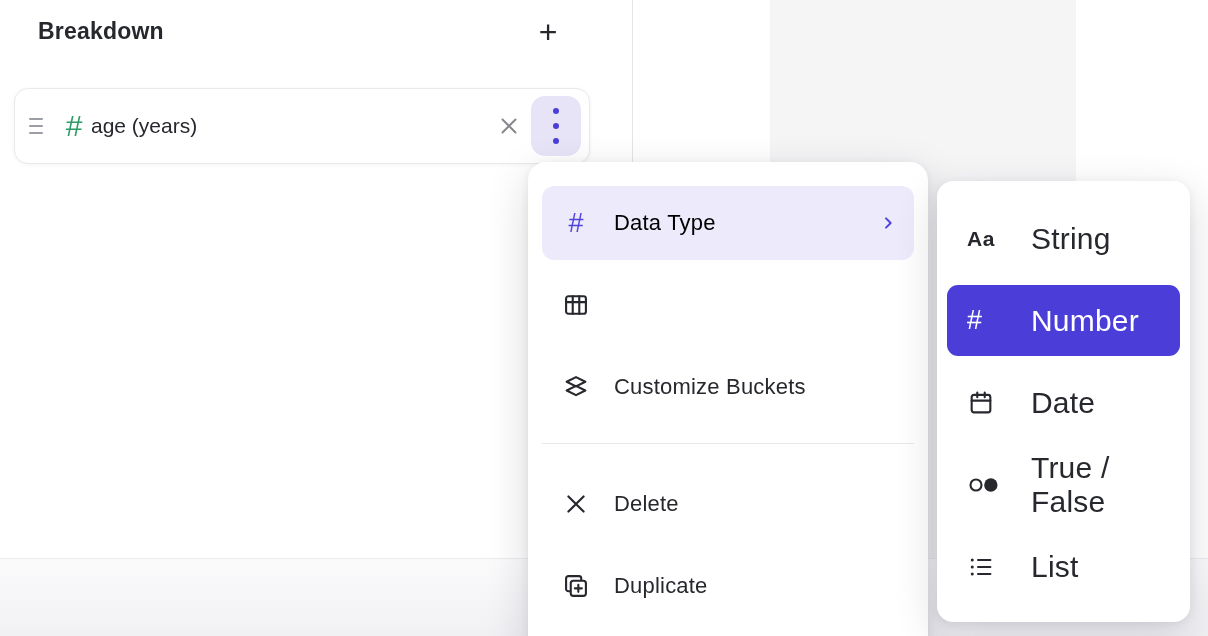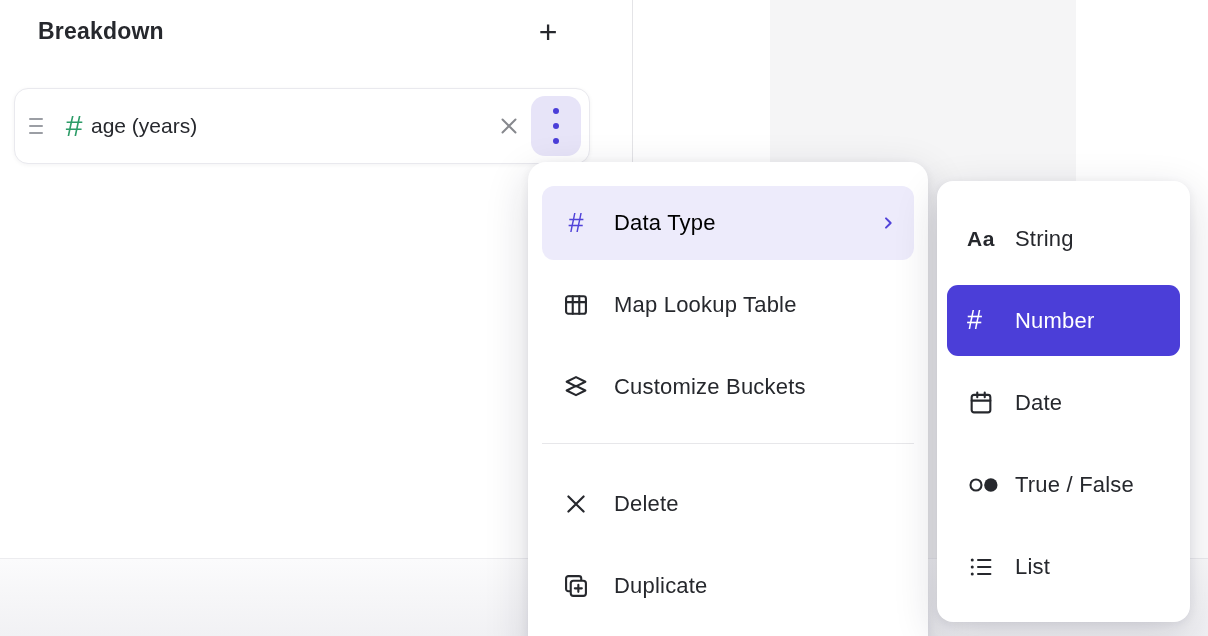--- a/index.html
+++ b/index.html
@@ -48,24 +48,24 @@
   .hash-glyph.purple { color:#5143d9; }
   .hash-glyph.white { color:#ffffff; }
   .mi-chevron { margin-left:auto; display:flex; align-items:center; }
   .menu-divider { height:1px; background:#e7e7ea; margin:19px 0 23px; }
 
   
   .submenu { position:absolute; left:937px; top:181px; width:253px; height:441px; background:#fff;
     border-radius:16px; box-shadow:0 14px 44px rgba(25,25,50,.16), 0 2px 10px rgba(25,25,50,.07);
     padding:22px 10px 20px; z-index:4; }
   .sub-item { height:71px; margin-bottom:11px; border-radius:11px; display:flex; align-items:center;
-    padding:0 12px 0 20px; cursor:pointer; }
+    padding:0 12px 0 20px; cursor:pointer;gap:16px; }
   .sub-item:last-child { margin-bottom:0; }
   .sub-item .si-icon { width:36px; display:flex; align-items:center; justify-content:flex-start; }
-  .sub-item .si-label { font-size:22px; margin-left:12px; color:#26282d; letter-spacing:.2px; }
+  .sub-item .si-label { font-size:30px; margin-left:12px; color:#26282d; letter-spacing:.2px; }
   .sub-item.selected { background:#4b3ed8; }
   .sub-item.selected .si-label { color:#ffffff; font-weight:500; }
   .aa-glyph { font-size:21px; font-weight:600; color:#26282d; letter-spacing:.5px; }
 
   svg { display:block; }
 </style>
 </head>
 <body>
 
 <div class="stage">
@@ -115,21 +115,20 @@
       </span>
     </div>
 
     <div class="menu-item">
       <span class="mi-icon">
         <svg width="28" height="28" viewBox="0 0 24 24" fill="none" stroke="#26282d" stroke-width="1.8" stroke-linecap="round" stroke-linejoin="round">
             <rect x="3.5" y="4.5" width="17" height="15" rx="2"></rect>
             <path d="M3.5 9.5 H20.5 M9.2 4.5 V19.5 M14.8 4.5 V19.5"></path>
           </svg>
       </span>
-      <span class="mi-label">Map Lookup Table</span>
     </div>
 
     <div class="menu-item">
       <span class="mi-icon">
         <svg width="28" height="28" viewBox="0 0 24 24" fill="none" stroke="#26282d" stroke-width="1.8" stroke-linecap="round" stroke-linejoin="round">
             <path d="M12 3.5 L20 7.5 L12 11.5 L4 7.5 Z"></path>
             <path d="M12 11 L20 15 L12 19 L4 15 Z"></path>
           </svg>
       </span>
       <span class="mi-label">Customize Buckets</span>

